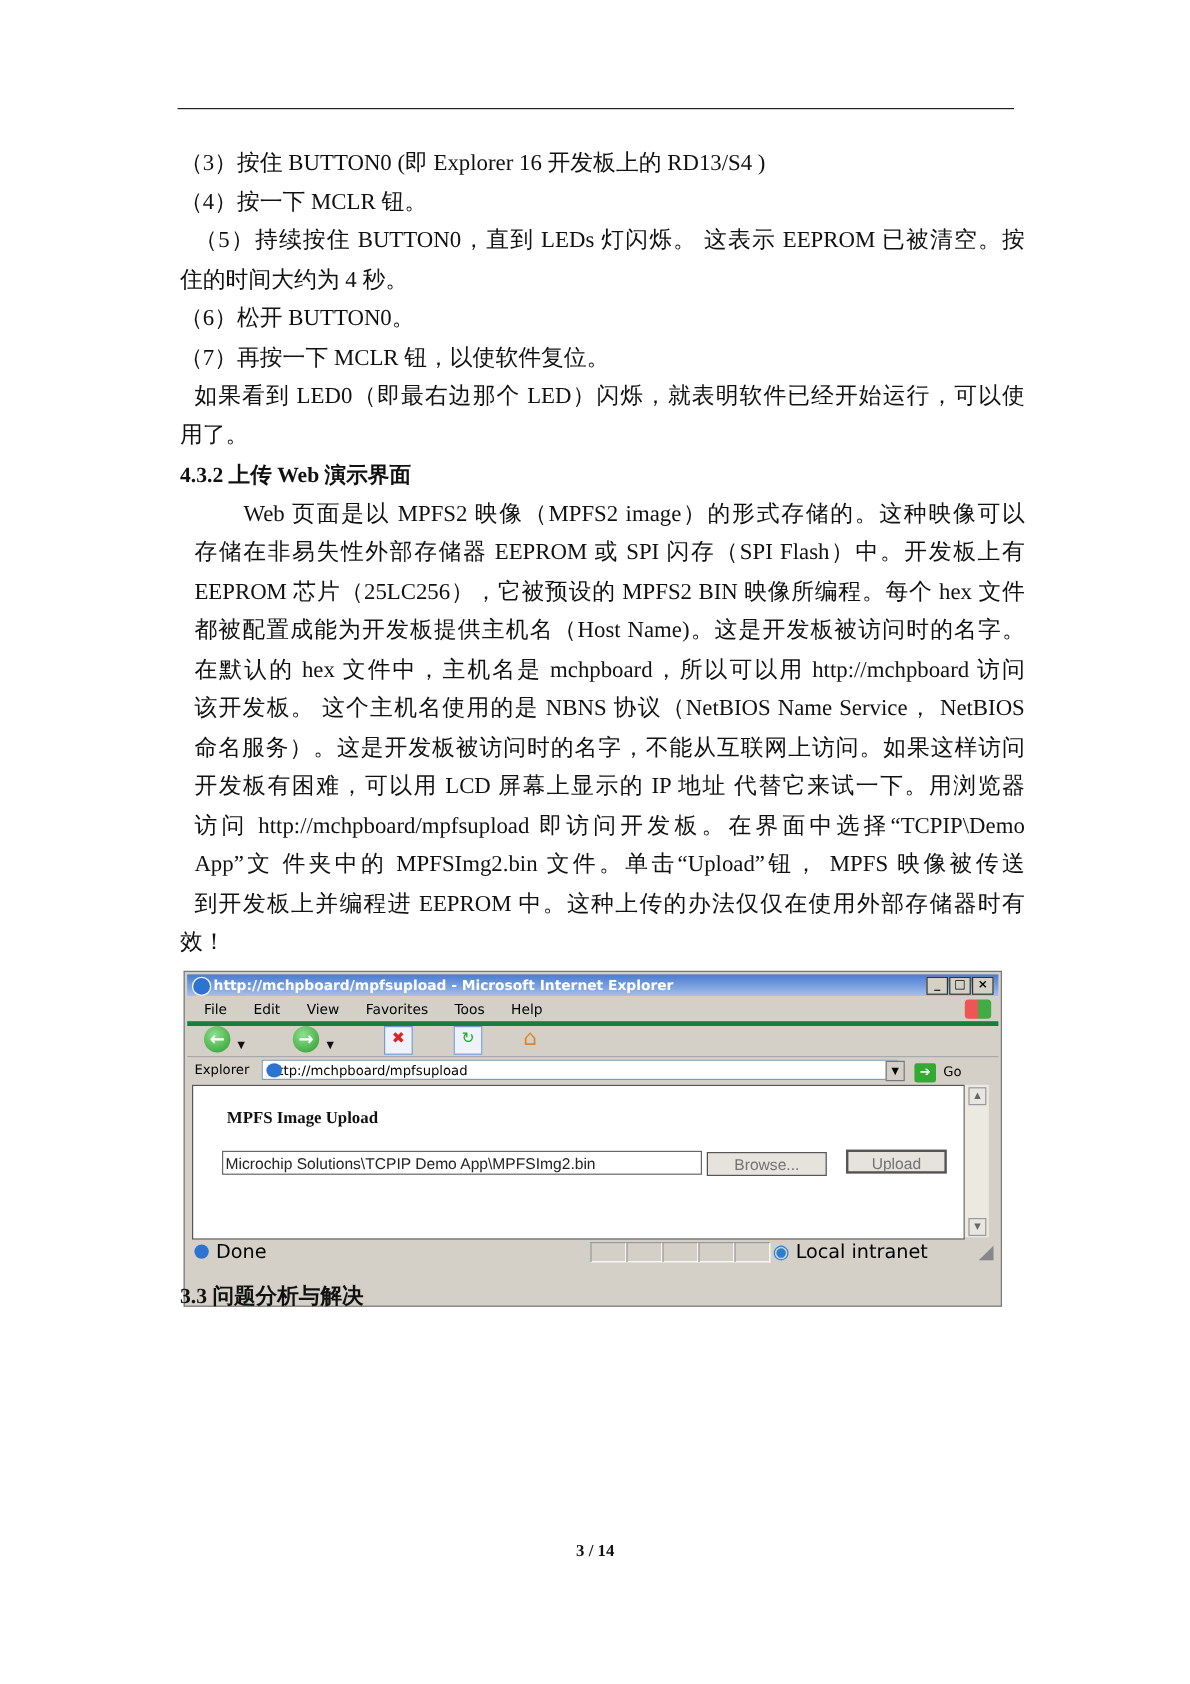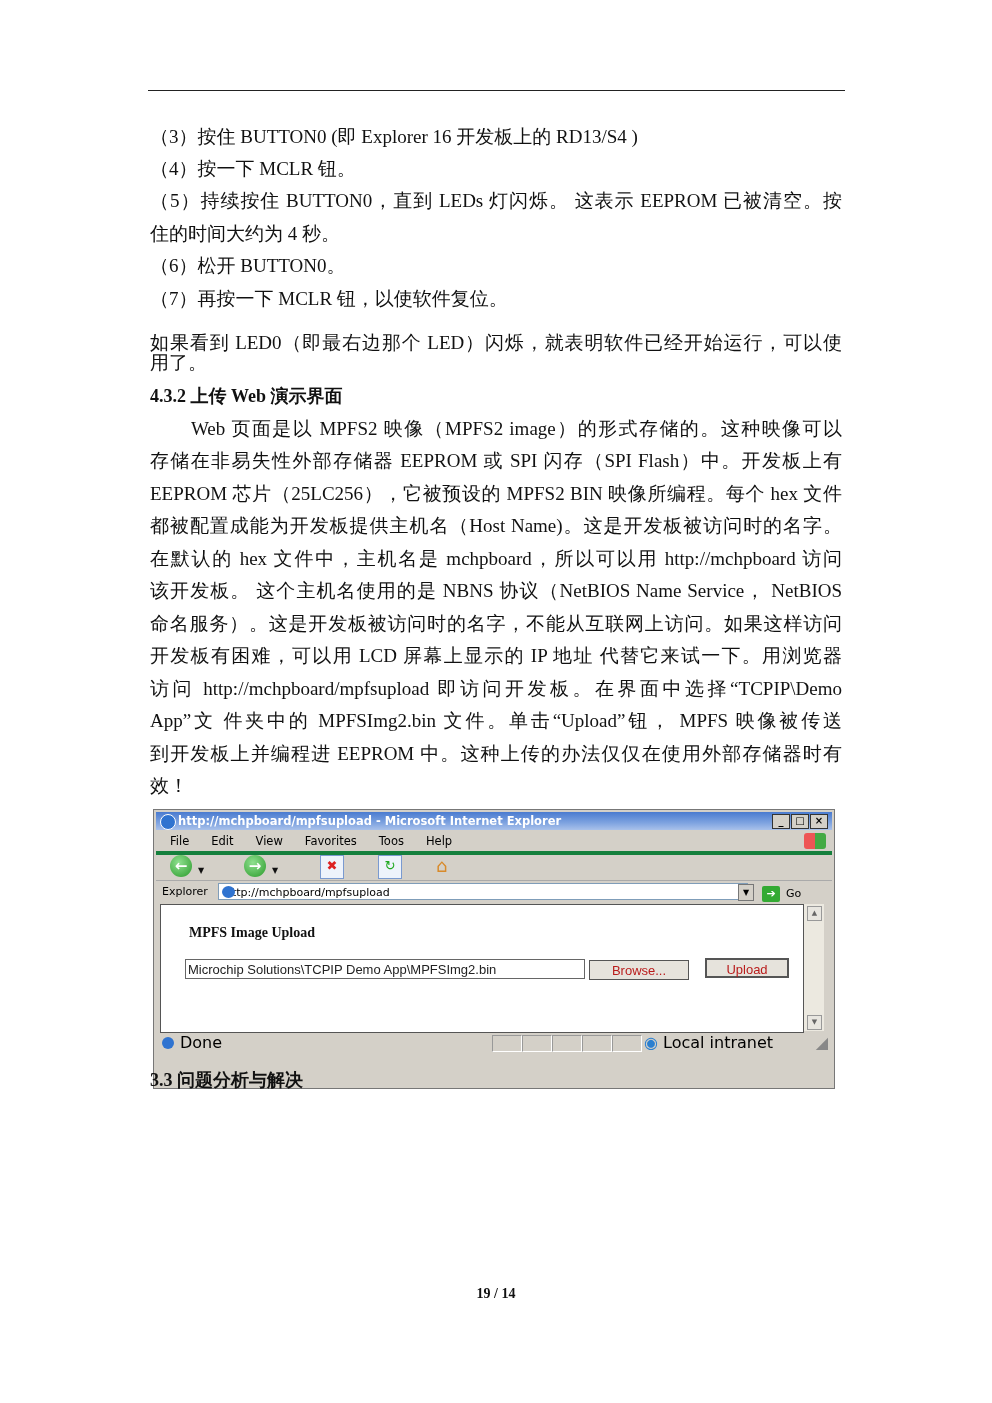--- a/index.html
+++ b/index.html
@@ -1,19 +1,19 @@
 <!DOCTYPE html>
 <html><head>
 <meta charset="utf-8">
 <style>
   html,body{margin:0;padding:0;background:#ffffff;}
   body{width:992px;height:1403px;position:relative;overflow:hidden;font-family:"Liberation Serif","DejaVu Serif",serif;color:#111;}
   .hr{position:absolute;left:148px;top:90px;width:697px;height:0;border-top:1.5px solid #222;}
   .line{position:absolute;left:150px;font-size:19px;line-height:24px;white-space:nowrap;}
-  .just{width:692px;text-align:justify;text-align-last:justify;}
+  .just{width:692px;text-align:justify;text-align-last:justify;margin-left:12px;}
   .h{font-weight:bold;}
   .shot{position:absolute;left:153px;top:809px;width:682px;height:280px;border:1px solid #777;background:#d4d0c8;box-sizing:border-box;font-family:"DejaVu Sans",sans-serif;}
   .titlebar{position:absolute;left:2px;top:2px;right:2px;height:18px;background:linear-gradient(#4a7bd0,#7ea3e0 60%,#a9c1ea);color:#fff;font-weight:bold;font-size:11.5px;line-height:18px;padding-left:22px;}
   .titlebar .ie{position:absolute;left:4px;top:2px;width:14px;height:14px;border-radius:50%;background:#2f73d0;border:1px solid #fff;}
   .winbtns{position:absolute;right:4px;top:2px;display:flex;gap:1px;}
   .winbtn{width:16px;height:13px;background:#d4d0c8;border:1px solid #333;color:#000;font-size:10px;line-height:12px;text-align:center;}
   .menubar{position:absolute;left:2px;top:21px;right:2px;height:20px;font-size:11.5px;line-height:20px;color:#000;border-bottom:4px solid #15803d;}
   .menubar span{margin-left:14px;margin-right:8px;}
   .winlogo{position:absolute;right:6px;top:2px;width:22px;height:16px;background:linear-gradient(90deg,#e55 0 48%,#4a4 52%);border-radius:3px;}
   .toolbar{position:absolute;left:2px;top:42px;right:2px;height:28px;border-bottom:1px solid #aaa;}
@@ -26,39 +26,39 @@
   .addrfield{position:absolute;left:62px;top:2px;width:530px;height:17px;background:#fff;border:1px solid #7f9db9;font-size:11px;line-height:17px;padding-left:6px;box-sizing:border-box;}
   .addrfield .pg{position:absolute;left:3px;top:2px;width:13px;height:12px;border-radius:50%;background:#2f73d0;}
   .addrdrop{position:absolute;left:582px;top:3px;width:14px;height:15px;background:#d4d0c8;border:1px solid #777;font-size:8px;line-height:15px;text-align:center;}
   .go{position:absolute;left:606px;top:2px;font-size:11px;}
   .go .arr{display:inline-block;width:18px;height:16px;background:#3a3;color:#fff;text-align:center;line-height:16px;border-radius:2px;margin-right:6px;vertical-align:middle;}
   .content{position:absolute;left:6px;top:94px;width:642px;height:127px;background:#fff;border:1px solid #555;}
   .vscroll{position:absolute;left:650px;top:94px;width:20px;height:127px;background:#ece9e0;}
   .sbtn{position:absolute;left:3px;width:13px;height:13px;border:1px solid #999;background:#e8e6e0;font-size:7px;text-align:center;line-height:13px;color:#666;}
   .ctitle{position:absolute;left:28px;top:20px;font-family:"Liberation Serif",serif;font-weight:bold;font-size:14px;}
   .filebox{position:absolute;left:24px;top:54px;width:400px;height:20px;border:1px solid #666;font-family:"Liberation Sans",sans-serif;font-size:13px;line-height:20px;padding-left:2px;color:#222;white-space:nowrap;overflow:hidden;box-sizing:border-box;}
-  .btn{position:absolute;height:20px;border:1px solid #555;background:#e6e3dc;font-family:"Liberation Sans",sans-serif;font-size:13px;line-height:19px;text-align:center;color:#b91c1c;box-sizing:border-box;}
+  .btn{position:absolute;height:20px;border:1px solid #555;background:#e6e3dc;font-family:"Liberation Sans",sans-serif;font-size:13px;line-height:19px;text-align:center;color:#737373;box-sizing:border-box;}
   .statusbar{position:absolute;left:2px;top:223px;right:2px;height:20px;font-size:16px;line-height:20px;color:#000;}
   .statusbar .ie2{position:absolute;left:6px;top:4px;width:12px;height:12px;border-radius:50%;background:#2f73d0;}
   .seg{position:absolute;top:2px;width:28px;height:15px;border:1px solid #999;border-right-color:#fff;border-bottom-color:#fff;}
   .zone{position:absolute;left:488px;top:0;}
   .footer{position:absolute;left:0;width:992px;top:1286px;text-align:center;font-weight:bold;font-size:14px;}
 </style>
 </head>
 <body>
 
 <div class="hr"></div>
 
 <div class="line" style="top:125px">（3）按住 BUTTON0 (即 Explorer 16 开发板上的 RD13/S4 )</div>
 <div class="line" style="top:157px">（4）按一下 MCLR 钮。</div>
 <div class="line just" style="top:189px">（5）持续按住 BUTTON0，直到 LEDs 灯闪烁。 这表示 EEPROM 已被清空。按</div>
 <div class="line" style="top:222px">住的时间大约为 4 秒。</div>
 <div class="line" style="top:254px">（6）松开 BUTTON0。</div>
 <div class="line" style="top:287px">（7）再按一下 MCLR 钮，以使软件复位。</div>
-<div class="line just" style="top:331px">如果看到 LED0（即最右边那个 LED）闪烁，就表明软件已经开始运行，可以使</div>
+<div class="line just" style="top:319px">如果看到 LED0（即最右边那个 LED）闪烁，就表明软件已经开始运行，可以使</div>
 <div class="line" style="top:351px">用了。</div>
 
 <div class="line h" style="top:384px;font-size:18px">4.3.2  上传 Web 演示界面</div>
 
 <div class="line just" style="top:417px">　　Web 页面是以 MPFS2 映像（MPFS2 image）的形式存储的。这种映像可以</div>
 <div class="line just" style="top:449px">存储在非易失性外部存储器  EEPROM 或 SPI 闪存（SPI Flash）中。开发板上有</div>
 <div class="line just" style="top:482px">EEPROM 芯片（25LC256），它被预设的 MPFS2 BIN 映像所编程。每个 hex 文件</div>
 <div class="line just" style="top:514px">都被配置成能为开发板提供主机名（Host Name)。这是开发板被访问时的名字。</div>
 <div class="line just" style="top:547px">在默认的 hex 文件中，主机名是 mchpboard，所以可以用 http://mchpboard  访问</div>
 <div class="line just" style="top:579px">该开发板。 这个主机名使用的是 NBNS 协议（NetBIOS Name Service，  NetBIOS</div>
@@ -119,13 +119,13 @@
     <div class="seg" style="left:396px"></div>
     <div class="seg" style="left:426px"></div>
     <div class="seg" style="left:456px"></div>
     <div class="zone"><span style="color:#2a7fd0">◉ </span><span>Local intranet</span></div>
     <span style="position:absolute;right:4px;color:#888">◢</span>
   </div>
 </div>
 
 <div class="line h" style="top:1068px;font-size:18px">3.3 问题分析与解决</div>
 
-<div class="footer">19  /  14</div>
+<div class="footer">3  /  14</div>
 
 </body></html>

